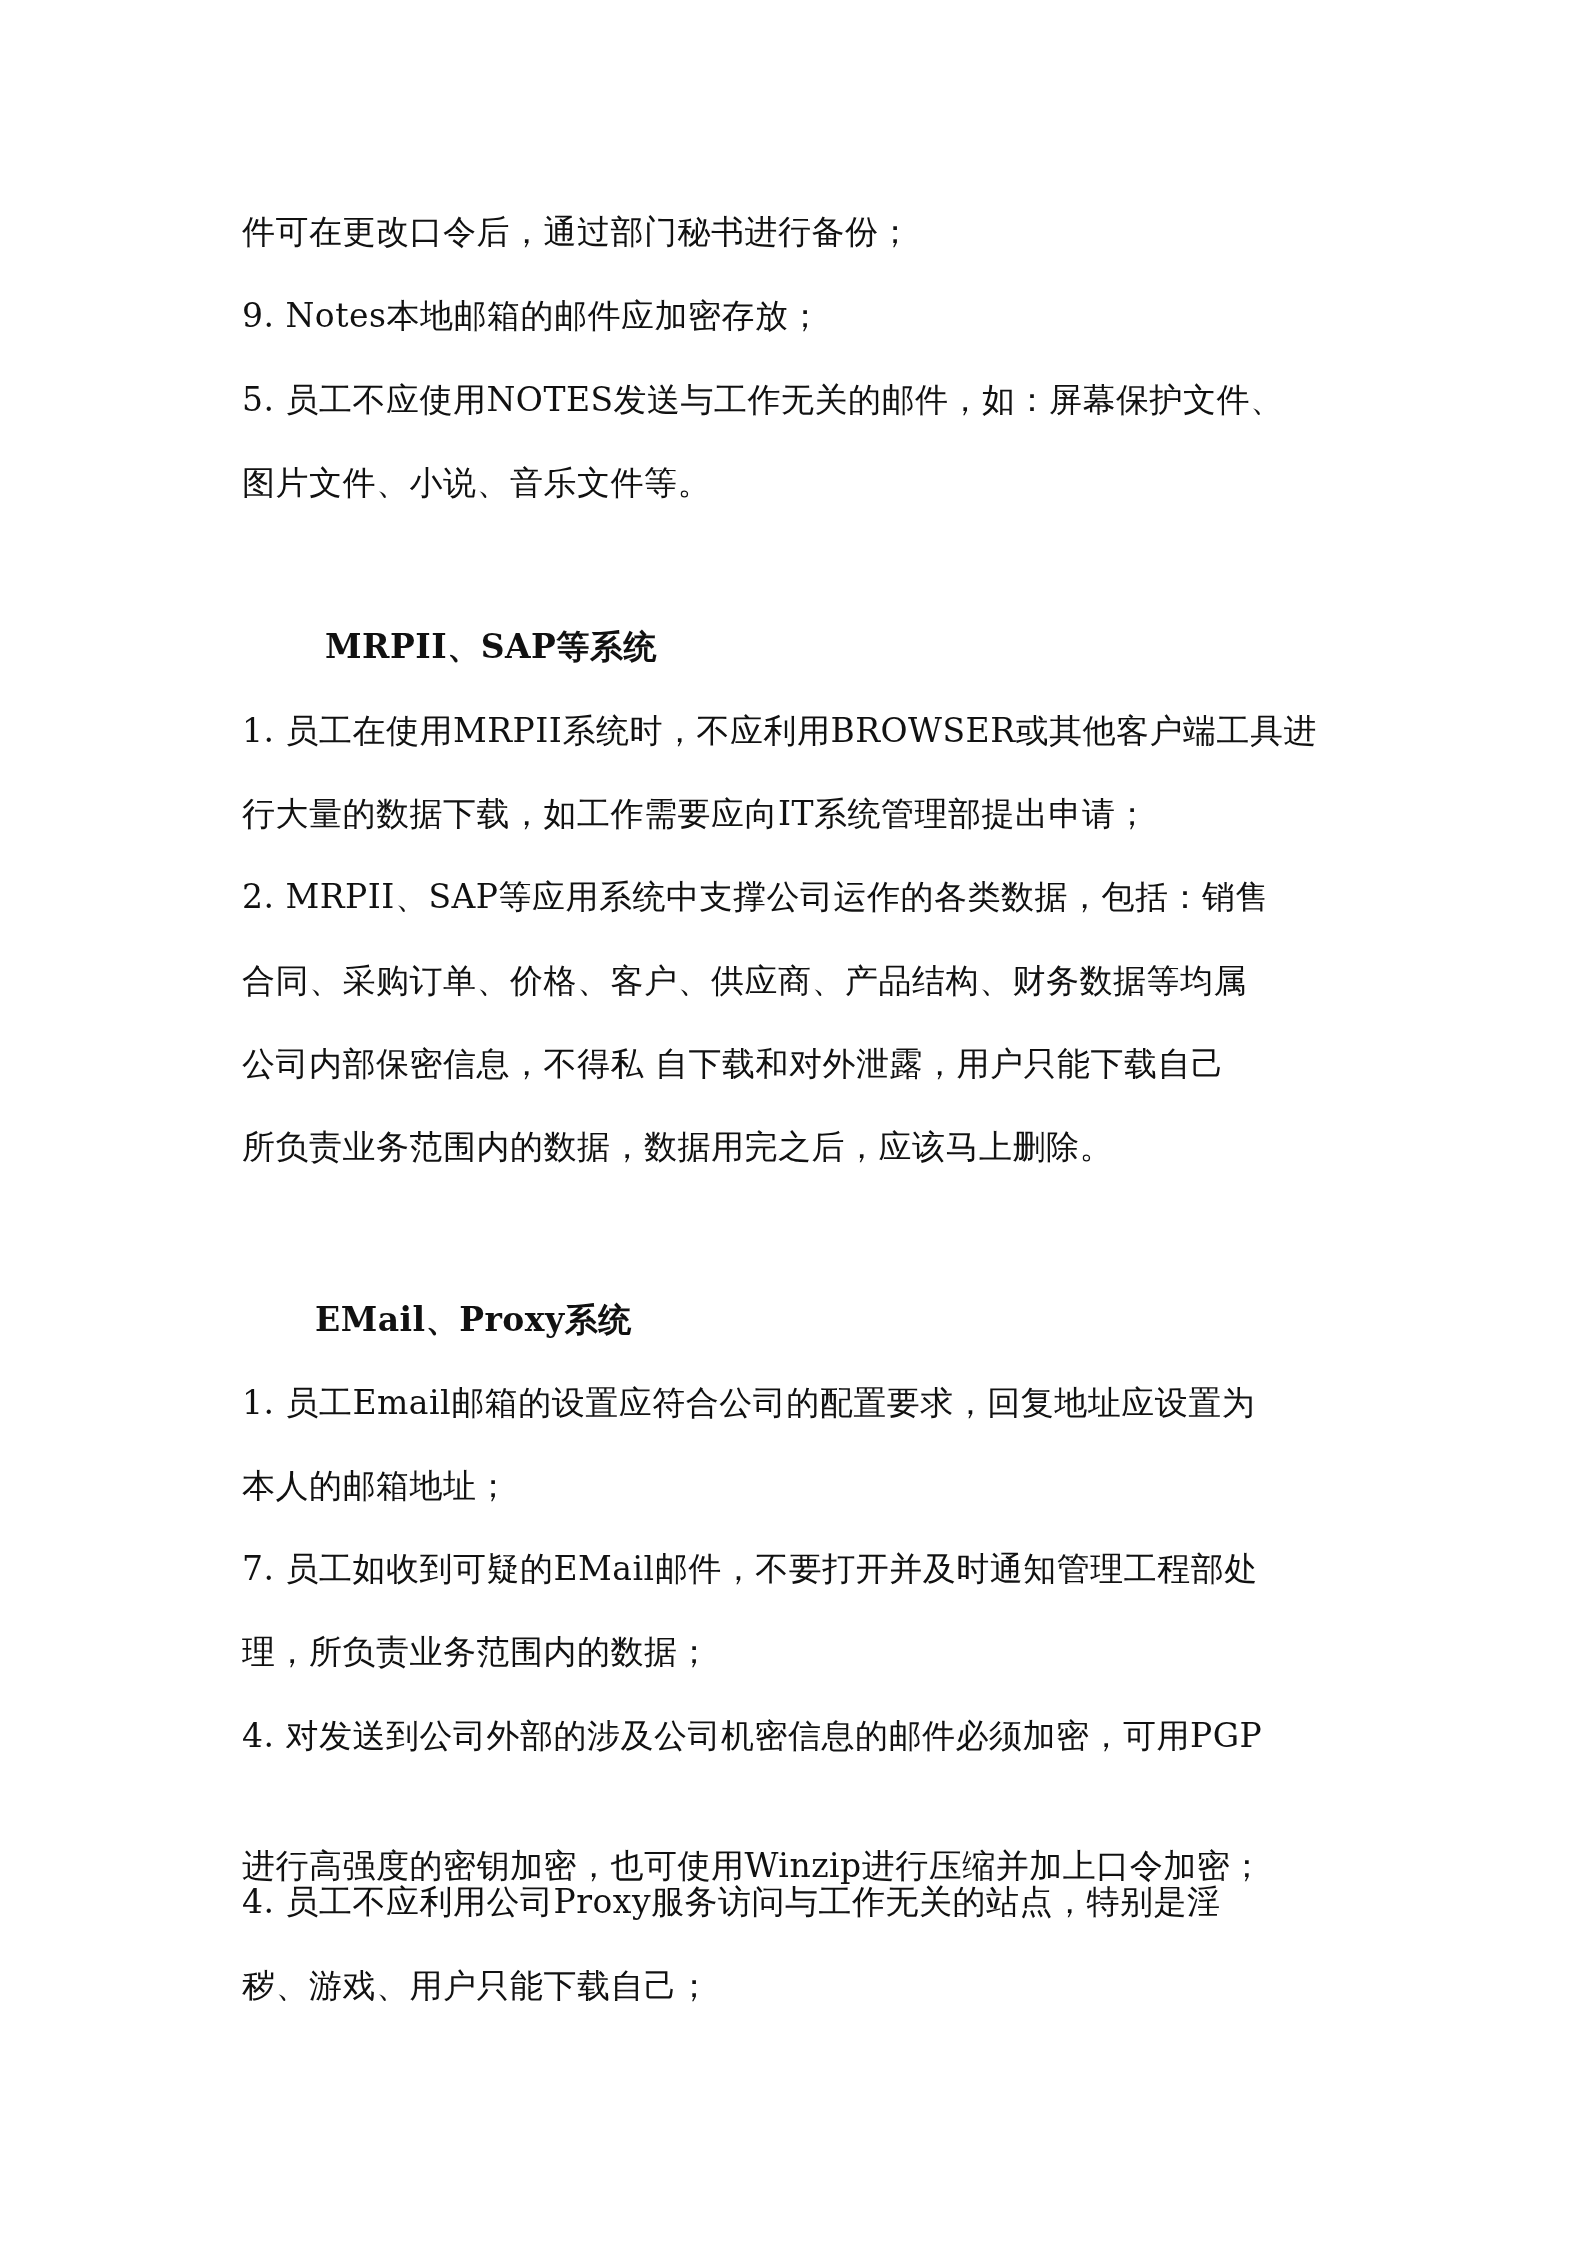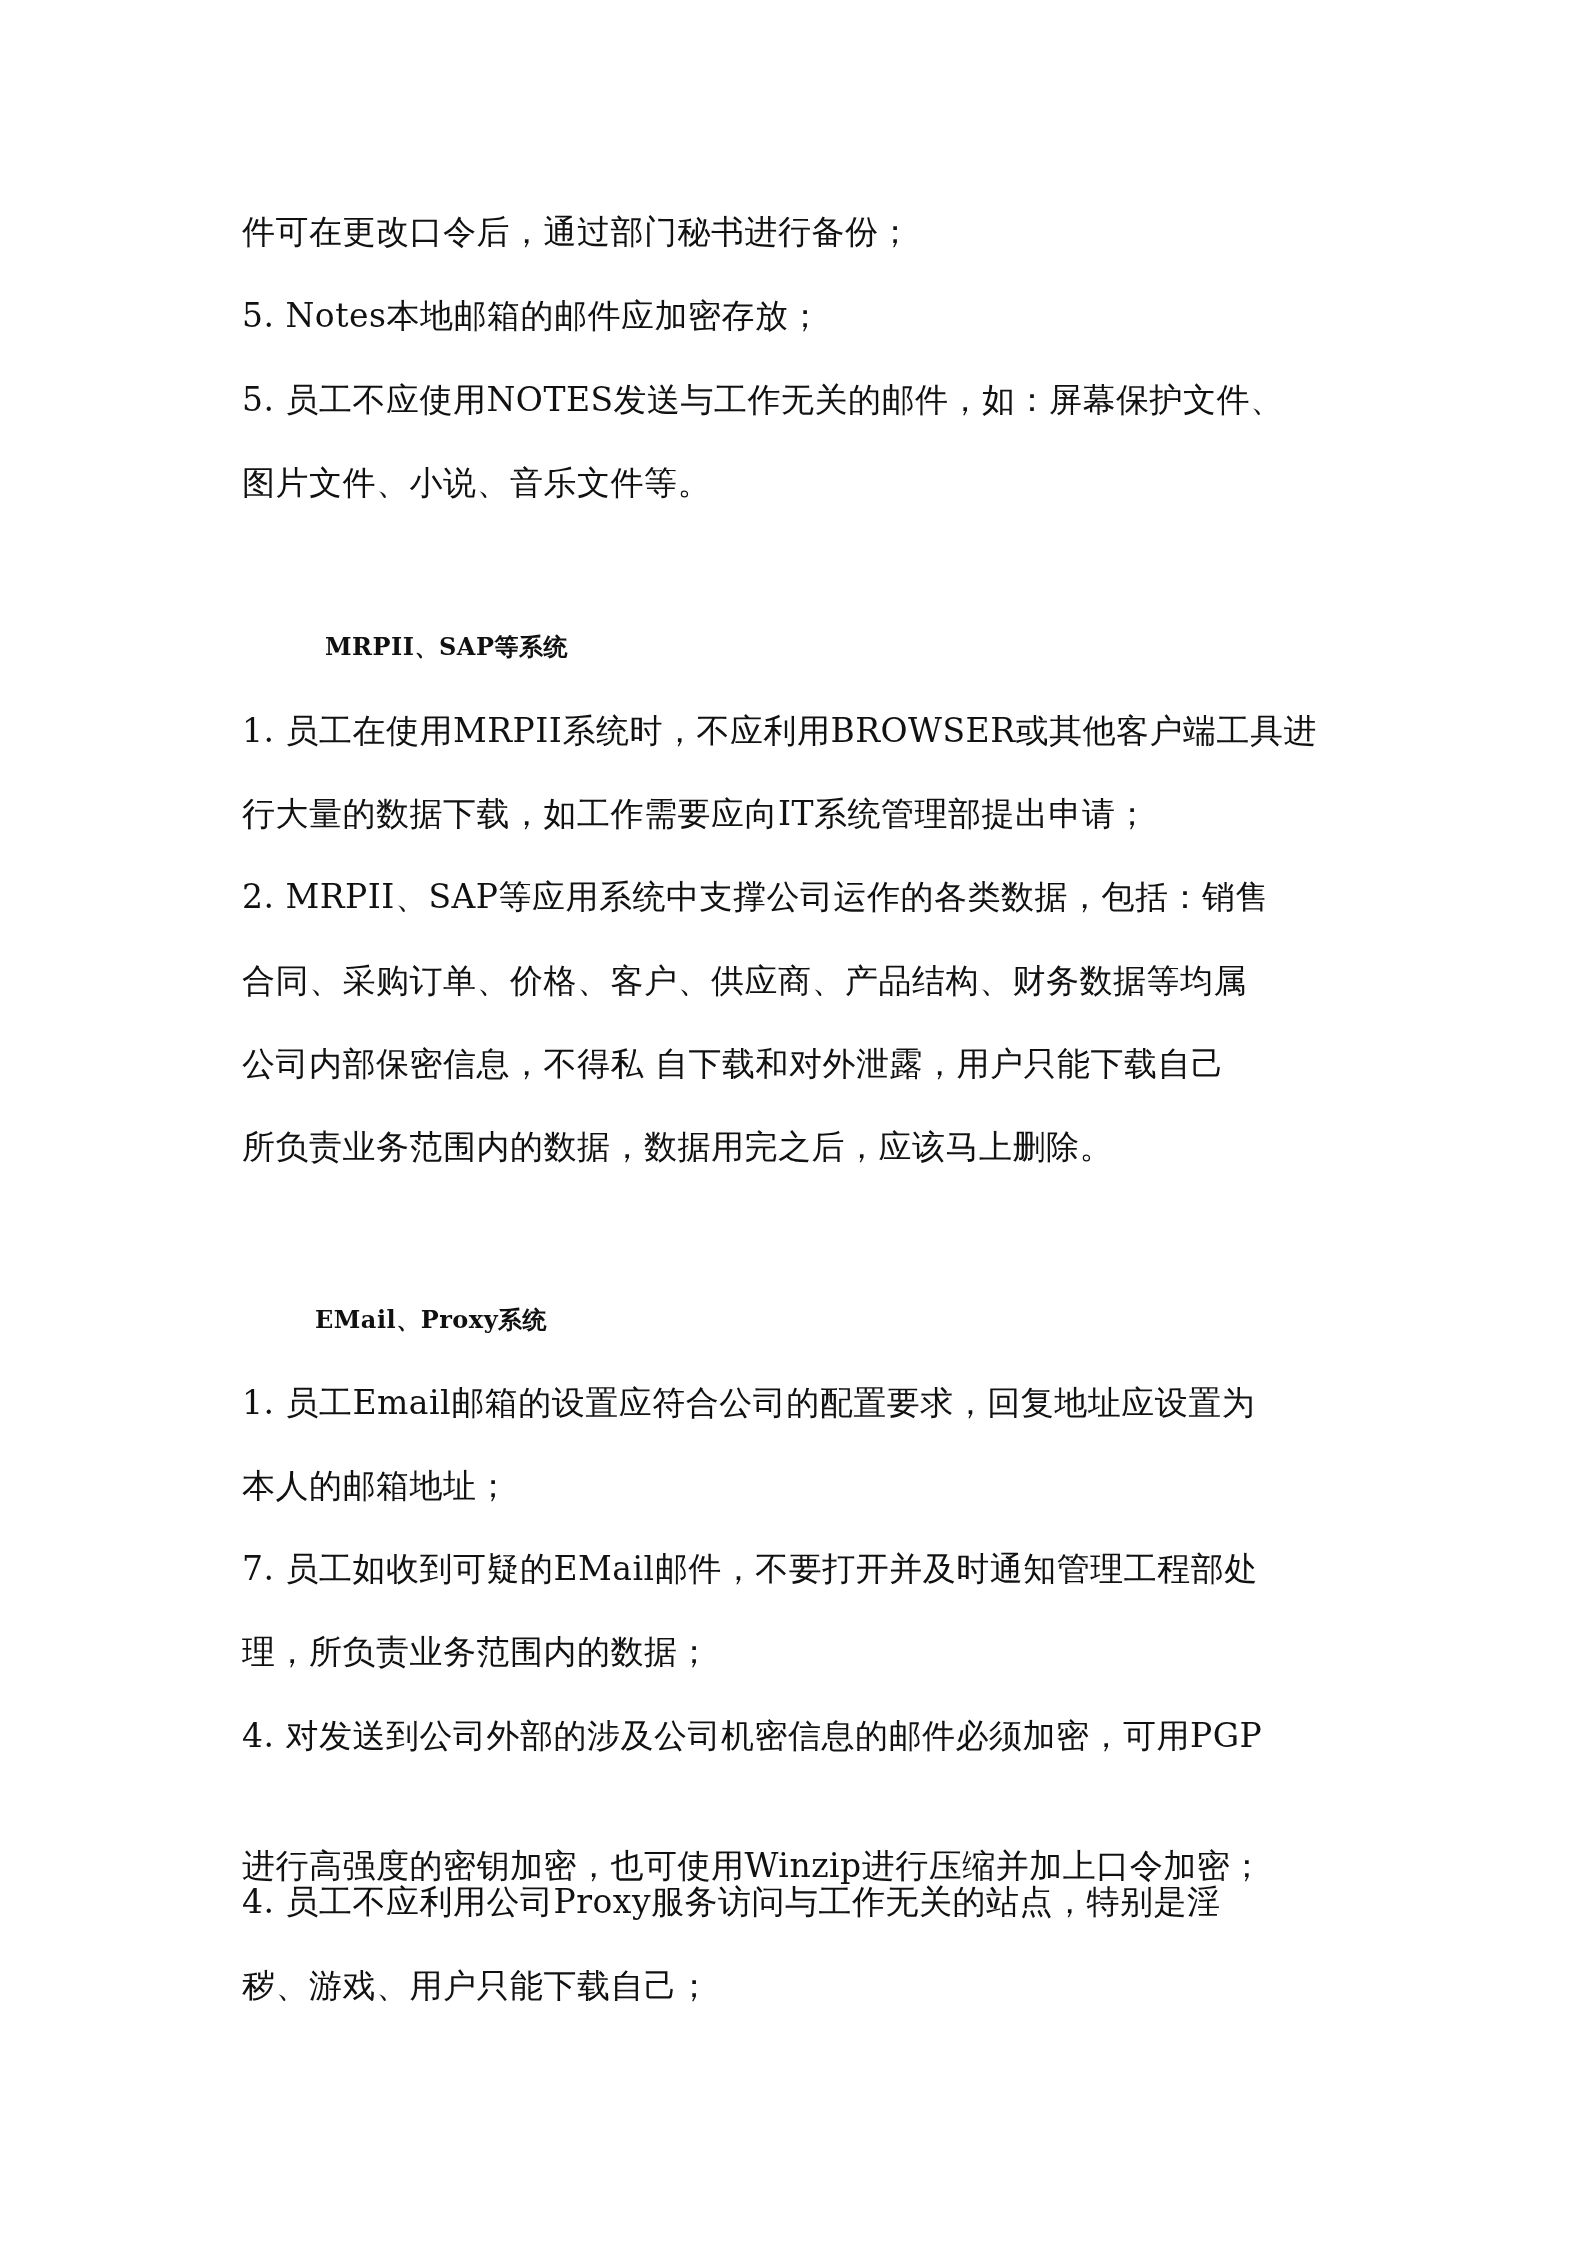--- a/index.html
+++ b/index.html
@@ -1,27 +1,27 @@
 <!DOCTYPE html>
 <html><head>
 <meta charset="utf-8">
 <style>
   html, body { margin: 0; padding: 0; background: #ffffff; }
   body { width: 1587px; height: 2245px; position: relative; overflow: hidden;
          font-family: "DejaVu Serif", "Liberation Serif", serif; color: #111; }
   .line { position: absolute; left: 242px; white-space: nowrap;
           font-size: 33px; line-height: 40px; letter-spacing: 0.5px; }
-  .heading { font-weight: bold; font-size: 24px; }
+  .heading { font-weight: bold; font-size: 33px; }
 </style>
 </head>
 <body>
 
 <div>
   <div class="line" style="top:212px">件可在更改口令后，通过部门秘书进行备份；</div>
-  <div class="line" style="top:296px">5. Notes本地邮箱的邮件应加密存放；</div>
+  <div class="line" style="top:296px">9. Notes本地邮箱的邮件应加密存放；</div>
   <div class="line" style="top:380px">5. 员工不应使用NOTES发送与工作无关的邮件，如：屏幕保护文件、</div>
   <div class="line" style="top:463px">图片文件、小说、音乐文件等。</div>
 
   <div class="line heading" style="top:627px; left:325px">MRPII、SAP等系统</div>
   <div class="line" style="top:711px">1. 员工在使用MRPII系统时，不应利用BROWSER或其他客户端工具进</div>
   <div class="line" style="top:794px">行大量的数据下载，如工作需要应向IT系统管理部提出申请；</div>
   <div class="line" style="top:877px">2. MRPII、SAP等应用系统中支撑公司运作的各类数据，包括：销售</div>
   <div class="line" style="top:961px">合同、采购订单、价格、客户、供应商、产品结构、财务数据等均属</div>
   <div class="line" style="top:1044px">公司内部保密信息，不得私 自下载和对外泄露，用户只能下载自己</div>
   <div class="line" style="top:1127px">所负责业务范围内的数据，数据用完之后，应该马上删除。</div>

